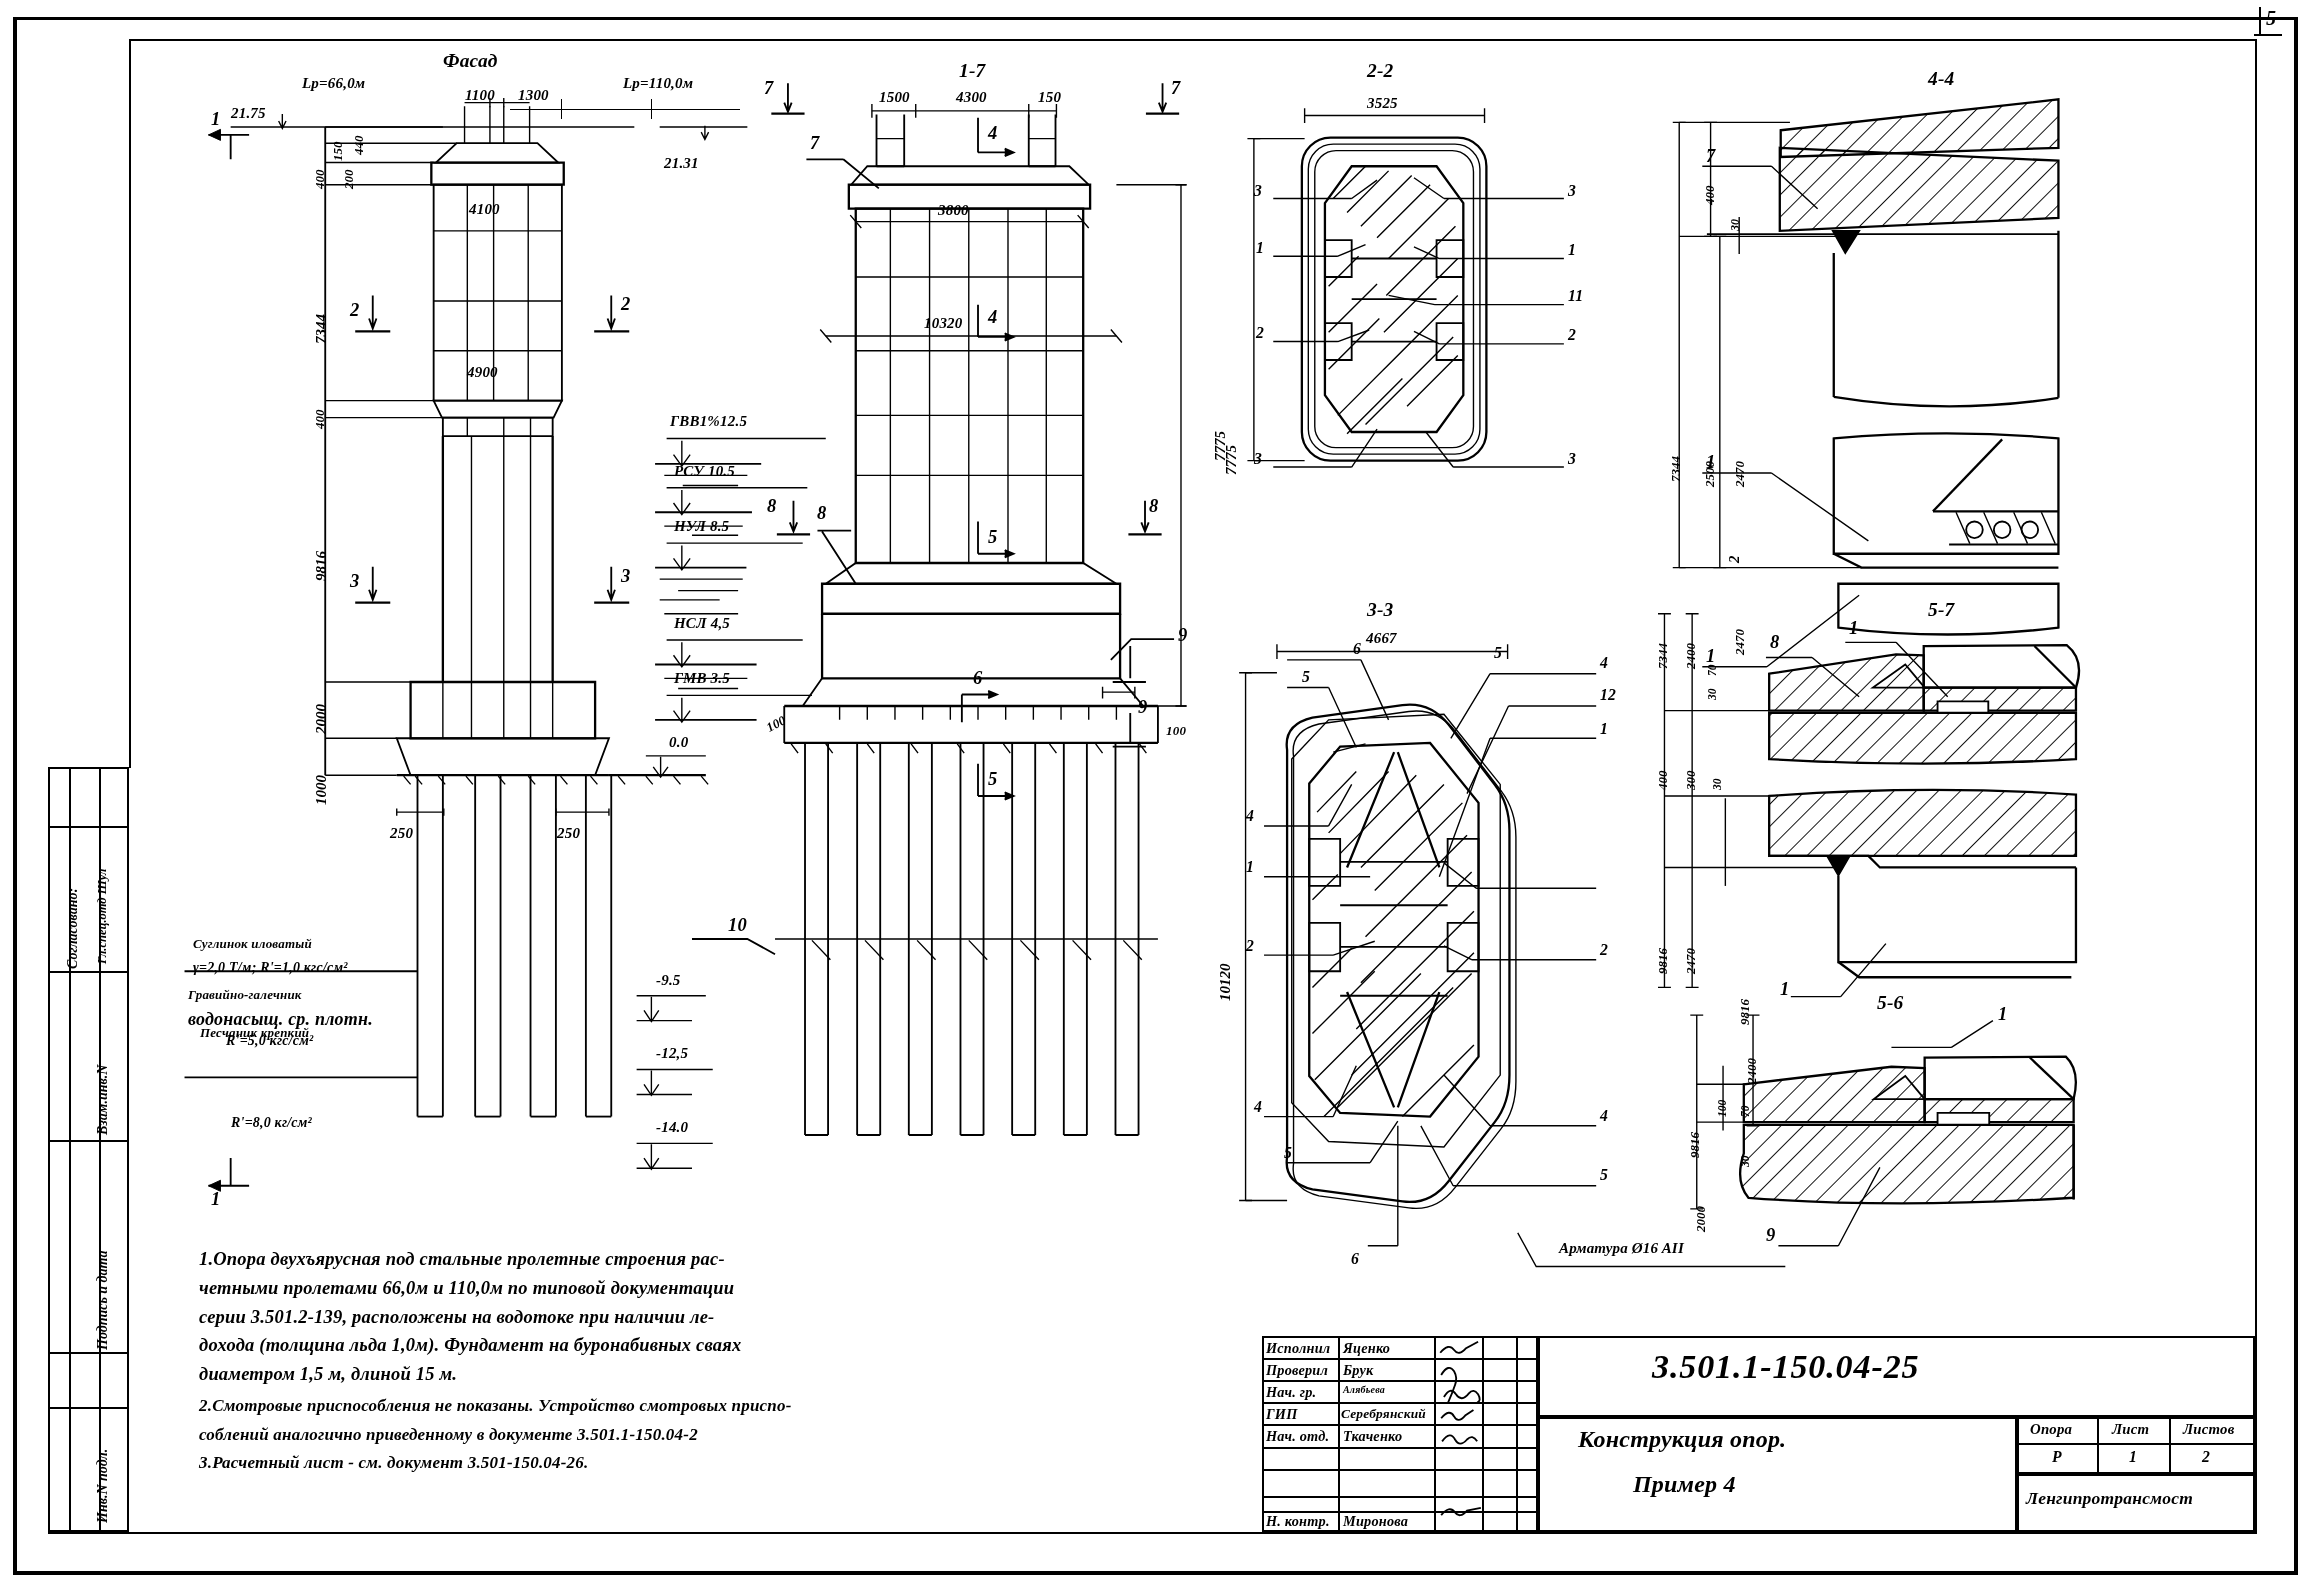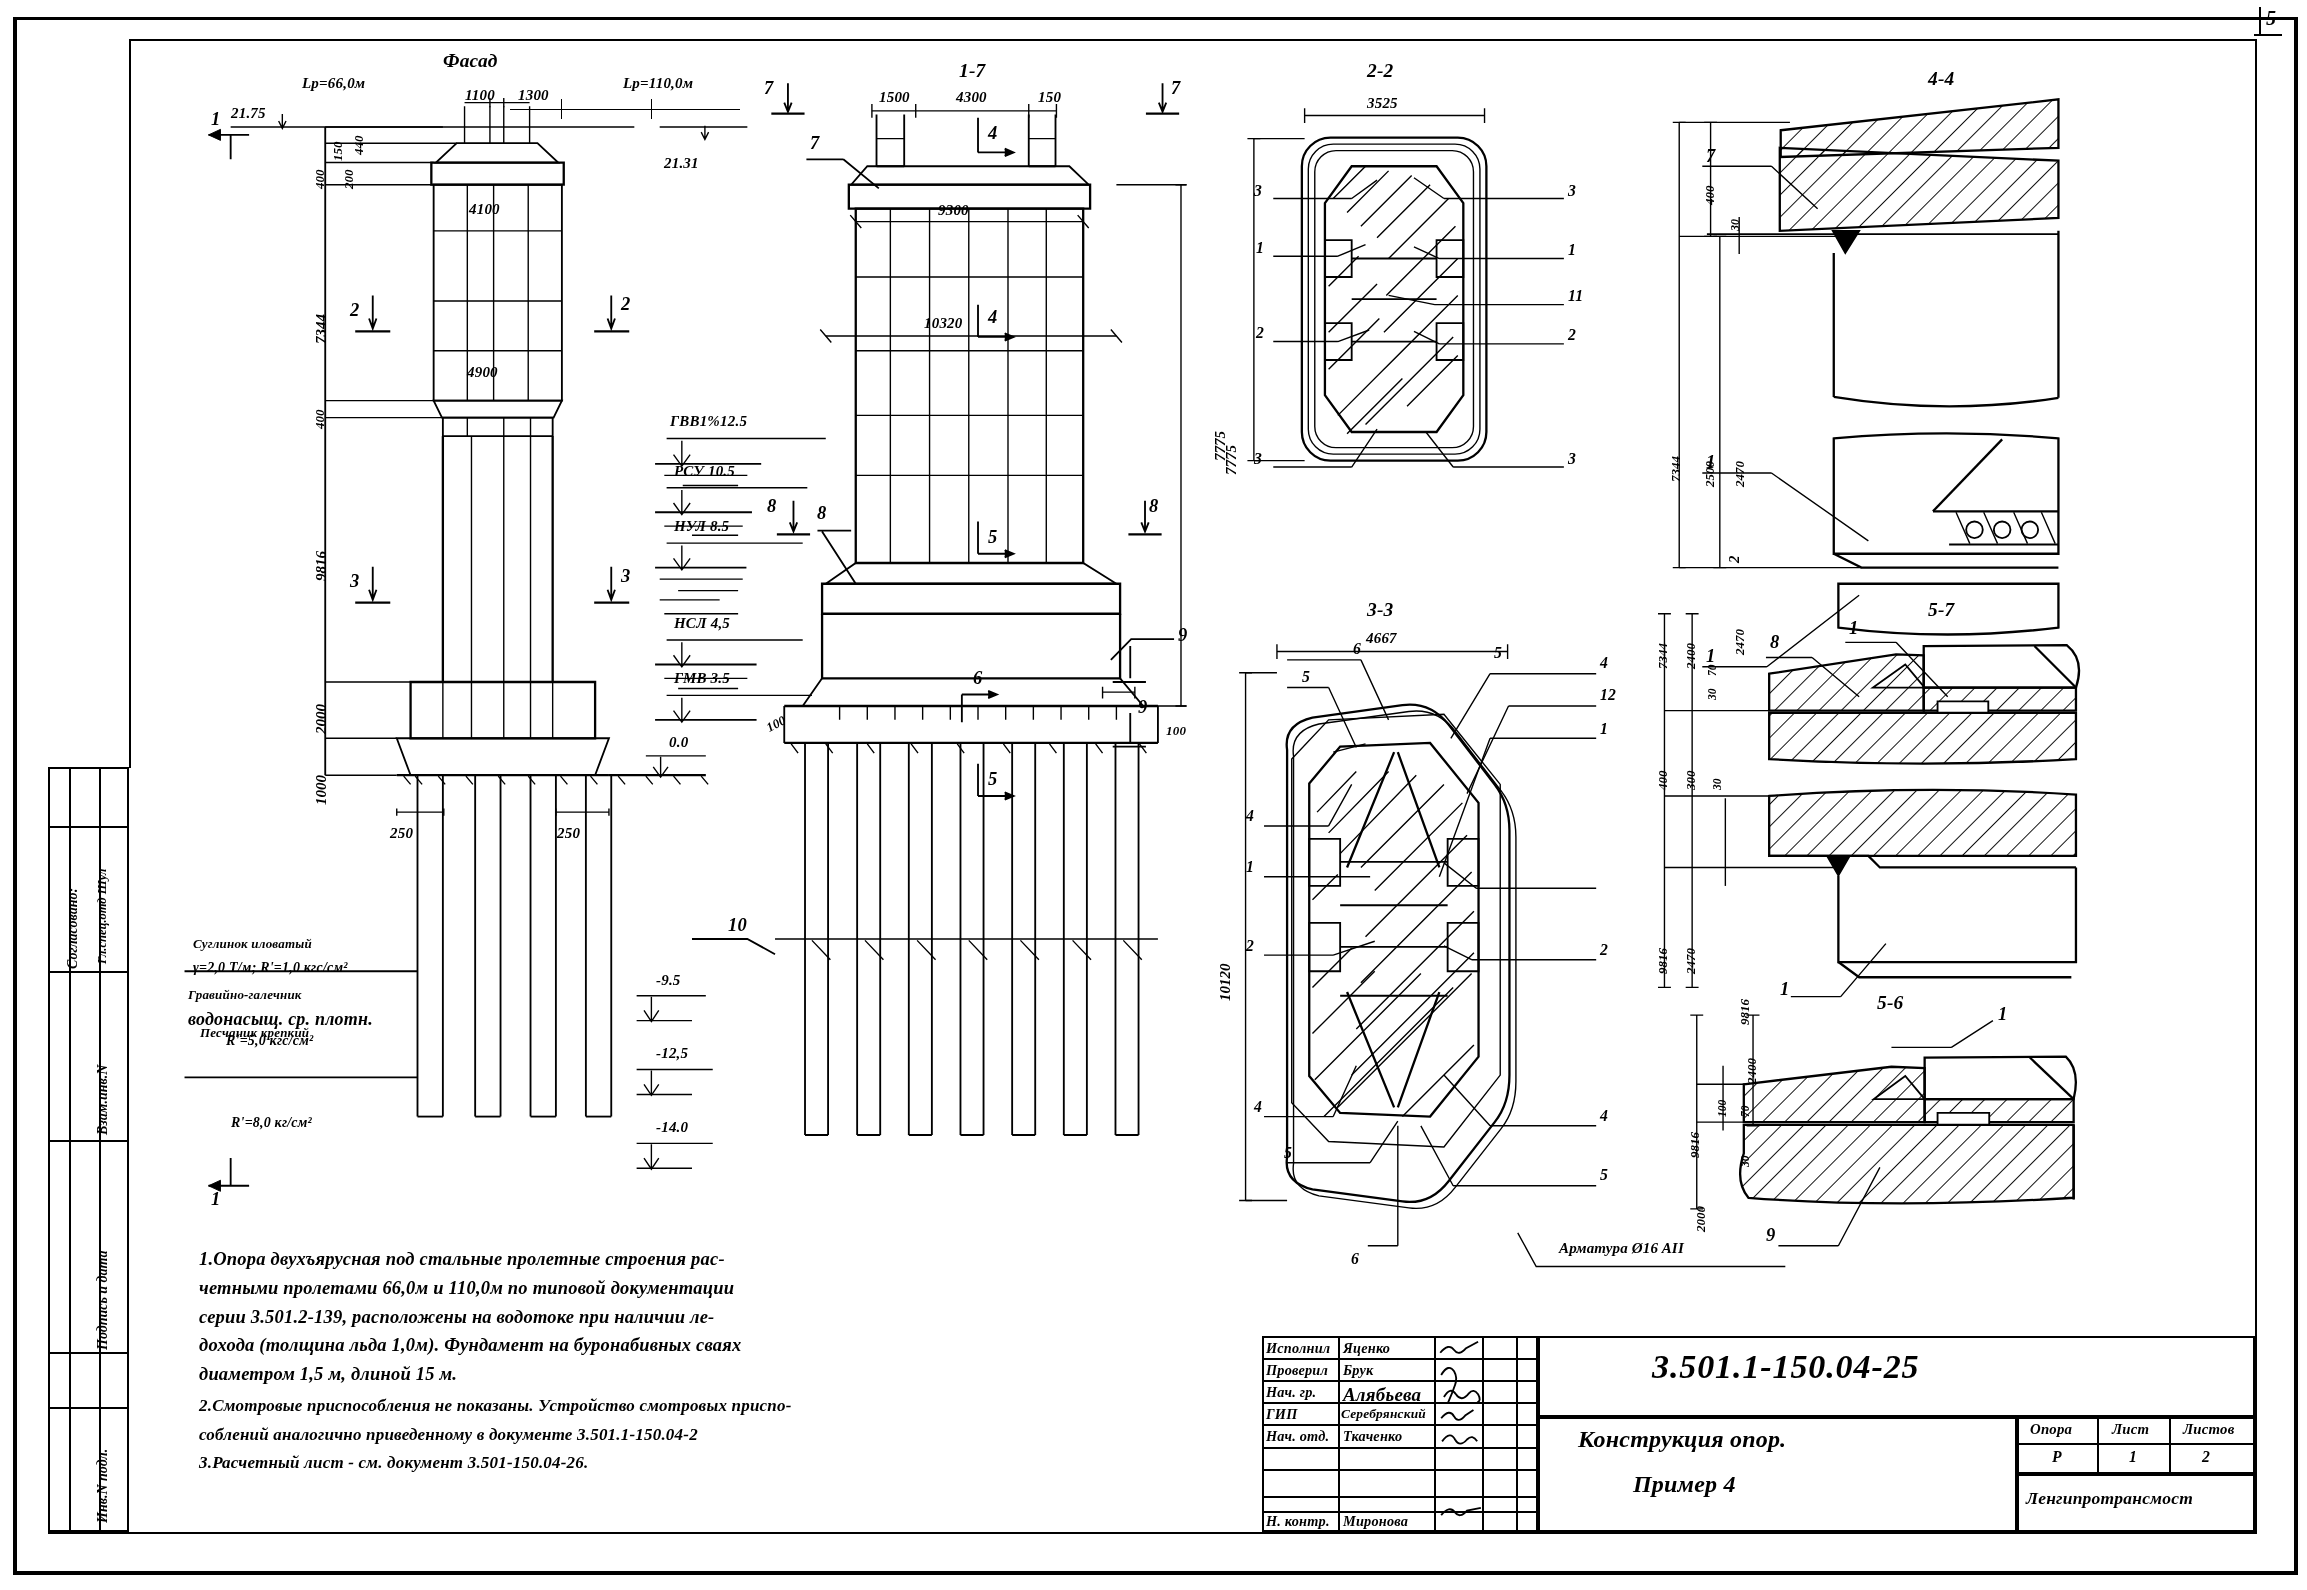--- a/index.html
+++ b/index.html
@@ -245,21 +245,21 @@
   <div class="lbl soil" style="left:188px;top:988px;">Гравийно-галечник</div>
   <div class="lbl soil" style="left:188px;top:1010px;font-size:18px;">водонасыщ. ср. плотн.</div>
   <div class="lbl soil" style="left:226px;top:1034px;font-size:14px;">R'=5,0 кгс/см²</div>
   <div class="lbl soil" style="left:188px;top:1026px;margin-left:12px;">Песчаник крепкий</div>
   <div class="lbl soil" style="left:231px;top:1116px;font-size:14px;">R'=8,0 кг/см²</div>
 
   <div class="lbl ttl" style="left:959px;top:61px;">1-7</div>
   <div class="lbl dim" style="left:879px;top:90px;">1500</div>
   <div class="lbl dim" style="left:956px;top:90px;">4300</div>
   <div class="lbl dim" style="left:1038px;top:90px;">150</div>
-  <div class="lbl dim" style="left:938px;top:203px;">9300</div>
+  <div class="lbl dim" style="left:938px;top:203px;">3800</div>
   <div class="lbl dim" style="left:924px;top:316px;">10320</div>
   <div class="vlbl dim" style="left:1213px;top:461px;">7775</div>
   <div class="lbl dimS" style="left:766px;top:717px;transform:rotate(-28deg);">100</div>
   <div class="lbl dimS" style="left:1166px;top:724px;">100</div>
 
   <svg width="2320" height="1591" viewBox="0 0 5029 3448">
     <g stroke="#000" fill="none" stroke-width="4">
 
       <path d="M 1890 240 L 2290 240" stroke-width="3"></path>
       <path d="M 1890 225 L 1890 255 M 1985 225 L 1985 255 M 2230 225 L 2230 255 M 2290 225 L 2290 255" stroke-width="3"></path>
@@ -698,21 +698,21 @@
   <div class="ln h2" style="left:1262px;top:1447px;width:275px;"></div>
   <div class="ln h2" style="left:1262px;top:1469px;width:275px;"></div>
   <div class="ln h2" style="left:1262px;top:1496px;width:275px;"></div>
   <div class="ln h2" style="left:1262px;top:1511px;width:275px;"></div>
 
   <div class="lbl" style="left:1266px;top:1341px;font-size:14.3px;">Исполнил</div>
   <div class="lbl" style="left:1343px;top:1341px;font-size:14.3px;">Яценко</div>
   <div class="lbl" style="left:1266px;top:1363px;font-size:14.3px;">Проверил</div>
   <div class="lbl" style="left:1343px;top:1363px;font-size:14.3px;">Брук</div>
   <div class="lbl" style="left:1266px;top:1385px;font-size:14.3px;">Нач. гр.</div>
-  <div class="lbl" style="left:1343px;top:1385px;font-size:19px;">Алябьева</div>
+  <div class="lbl" style="left:1343px;top:1385px;font-size:10px;">Алябьева</div>
   <div class="lbl" style="left:1266px;top:1407px;font-size:14.3px;">ГИП</div>
   <div class="lbl" style="left:1341px;top:1407px;font-size:13.4px;">Серебрянский</div>
   <div class="lbl" style="left:1266px;top:1429px;font-size:14.3px;">Нач. отд.</div>
   <div class="lbl" style="left:1343px;top:1429px;font-size:14.3px;">Ткаченко</div>
   <div class="lbl" style="left:1266px;top:1514px;font-size:14.3px;">Н. контр.</div>
   <div class="lbl" style="left:1343px;top:1514px;font-size:14.3px;">Миронова</div>
 
   <svg width="2320" height="1591" viewBox="0 0 5029 3448">
     <g stroke="#000" fill="none" stroke-width="4">
       <path d="M 3122 2932 q 18 -22 30 -6 q 10 14 26 -4 l 26 -14"></path>

